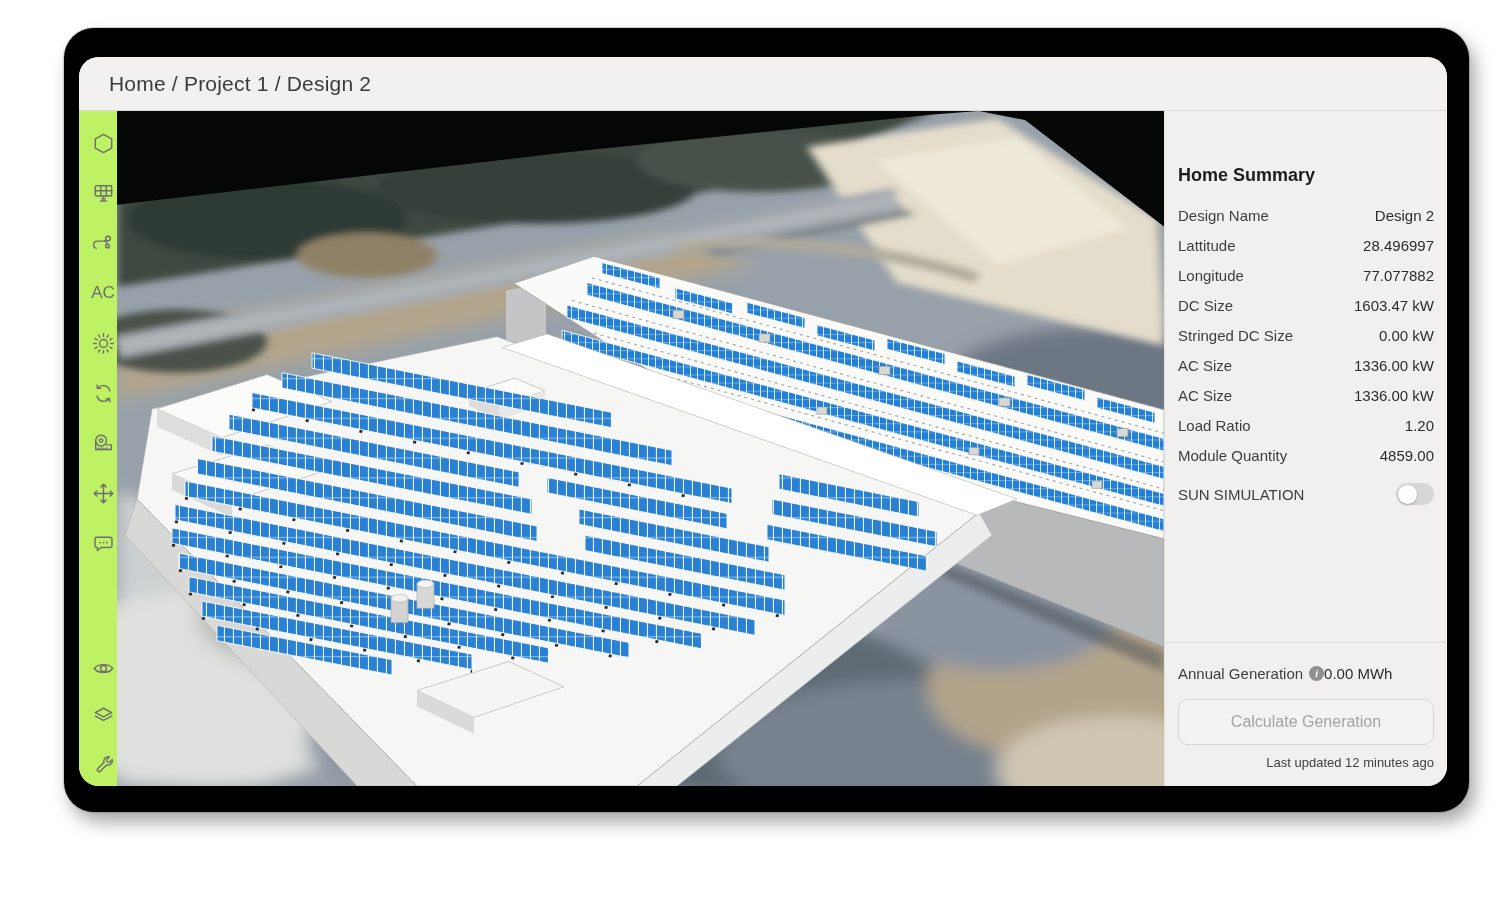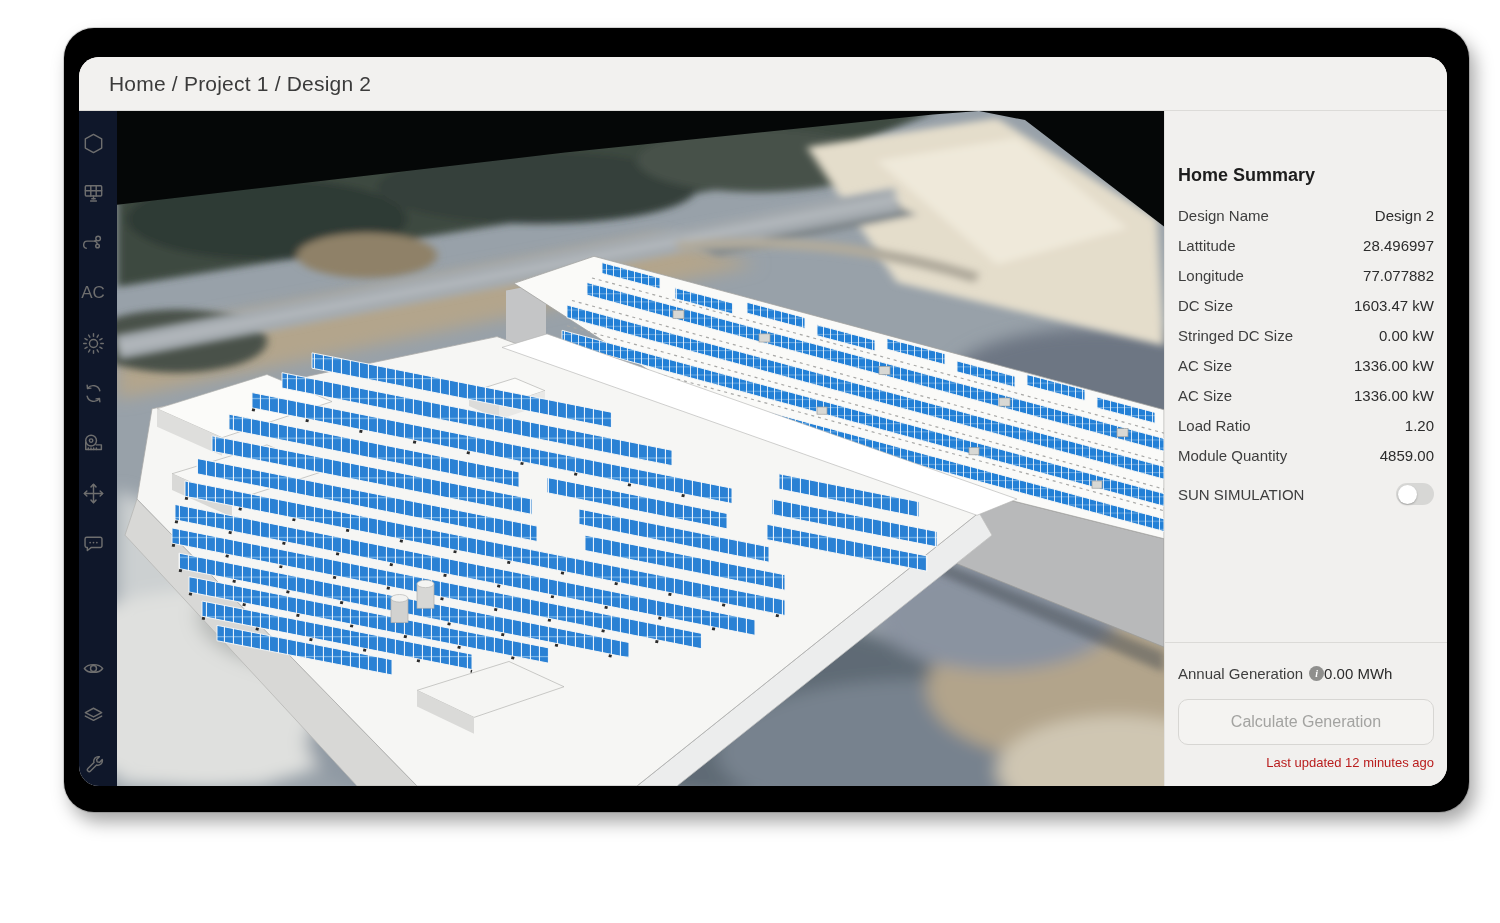--- a/index.html
+++ b/index.html
@@ -18,21 +18,21 @@
 
   .titlebar {
     height:54px; flex:0 0 54px; background:#f2f1ef; border-bottom:1px solid #dcdbd8;
     display:flex; align-items:center; padding-left:30px;
   }
   .breadcrumb { font-size:21px; color:#3b3b3b; letter-spacing:.2px; }
 
   .body-row { flex:1; display:flex; min-height:0; }
 
   .toolbar {
-    flex:0 0 38px; background:#0f172a; display:flex; flex-direction:column; align-items:flex-start;
+    flex:0 0 38px; background:#bef264; display:flex; flex-direction:column; align-items:flex-end;
     padding-top:18px; padding-bottom:12px;
   }
   .tool { width:28px; height:28px; display:flex; align-items:center; justify-content:center;
     margin-bottom:22px; cursor:pointer; color:#6e6e6e; }
   .tool svg { width:25px; height:25px; stroke:#6e6e6e; fill:none; stroke-width:1.5;
     stroke-linecap:round; stroke-linejoin:round; }
   .tool.ac { font-size:17px; color:#6e6e6e; font-weight:400; }
   .toolbar .spacer { flex:1; }
   .tool.bottom { margin-bottom:18px; }
 
@@ -55,21 +55,21 @@
   .panel-divider { height:1px; background:#dbdad7; margin:0 -13px 14px -13px; flex:0 0 1px; }
   .gen-row { display:flex; align-items:center; height:32px; flex:0 0 32px; }
   .info-dot { display:inline-flex; width:15px; height:15px; border-radius:50%; background:#8f8f8d; color:#fff;
     font-size:10px; font-weight:700; align-items:center; justify-content:center; margin-left:6px;
     font-family:"Liberation Serif", serif; font-style:italic; }
   .calc-btn {
     margin-top:10px; height:46px; flex:0 0 46px; border:1.5px solid #d7d6d3; border-radius:10px;
     background:#f4f3f1; color:#a3a3a1; font-size:16px; font-family:"Liberation Sans", sans-serif;
     cursor:default; width:100%;
   }
-  .last-updated { margin-top:10px; text-align:right; font-size:13px; color:#b91c1c; }
+  .last-updated { margin-top:10px; text-align:right; font-size:13px; color:#404040; }
 </style>
 </head>
 <body>
 
 <div class="window-frame">
   <div class="window">
 
     <div class="titlebar">
       <div class="breadcrumb">Home / Project 1 / Design 2</div>
     </div>

